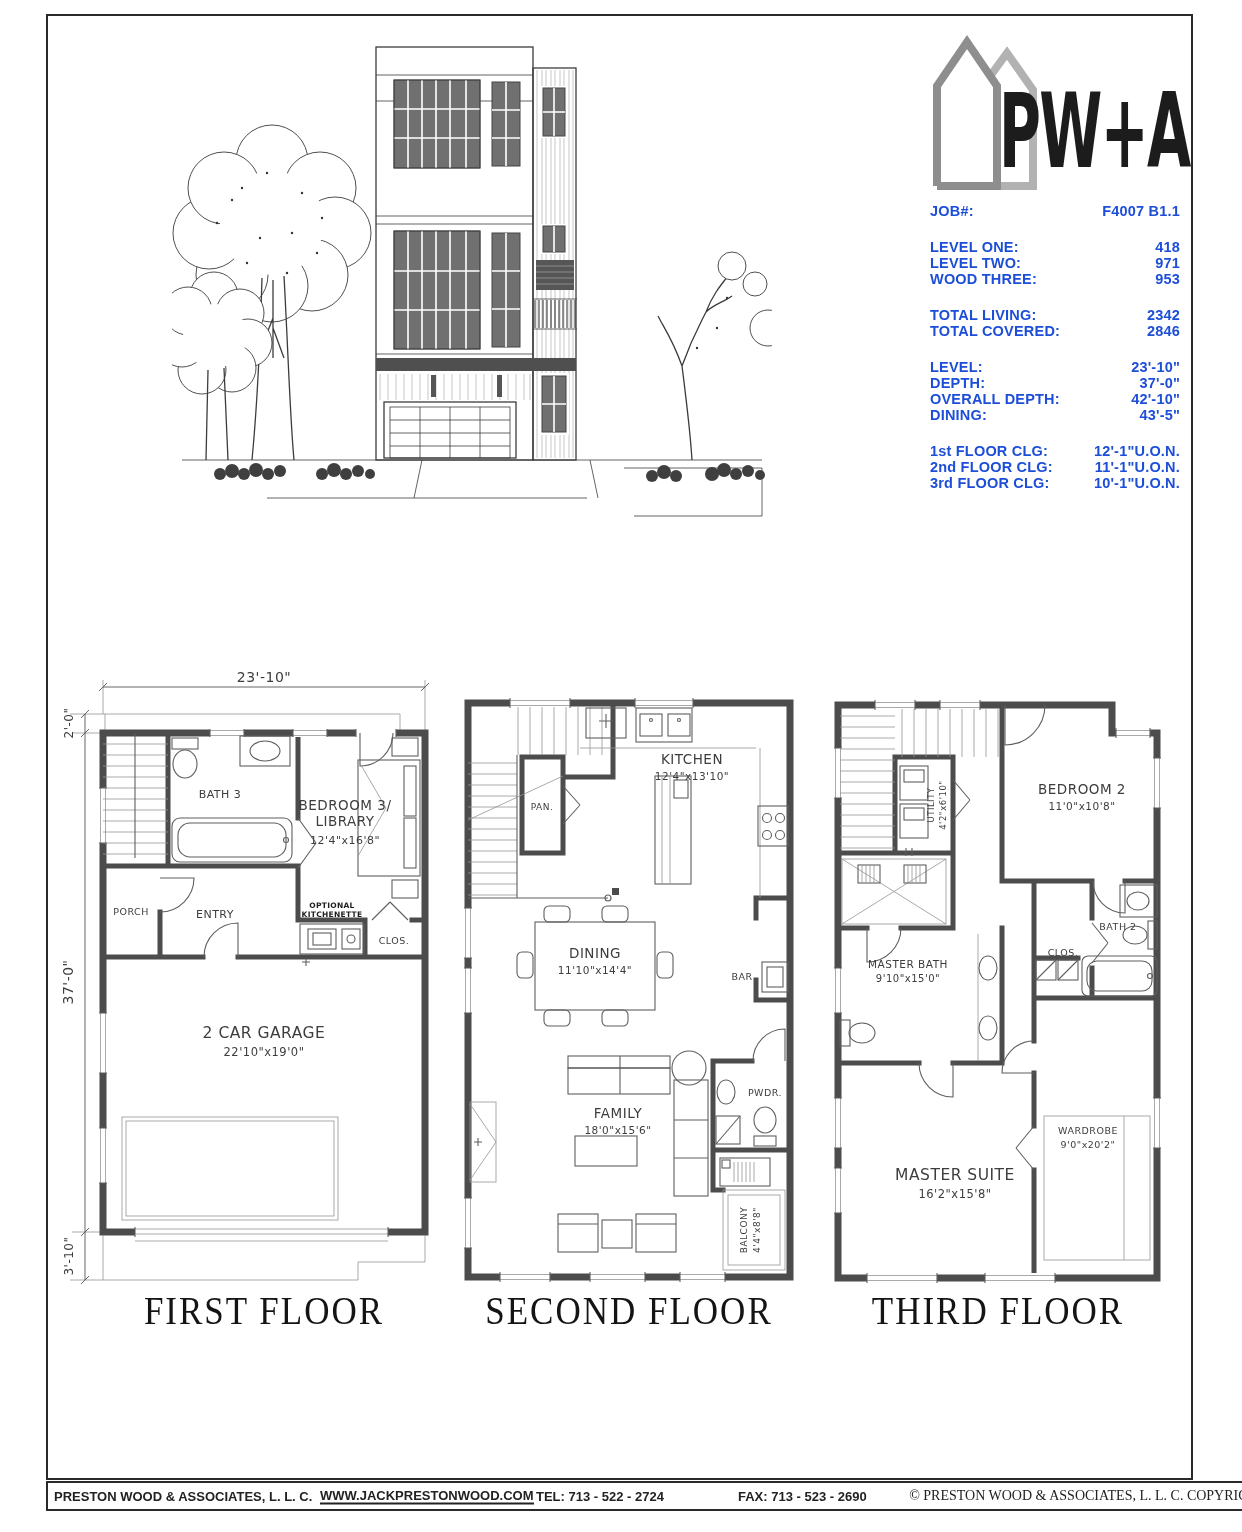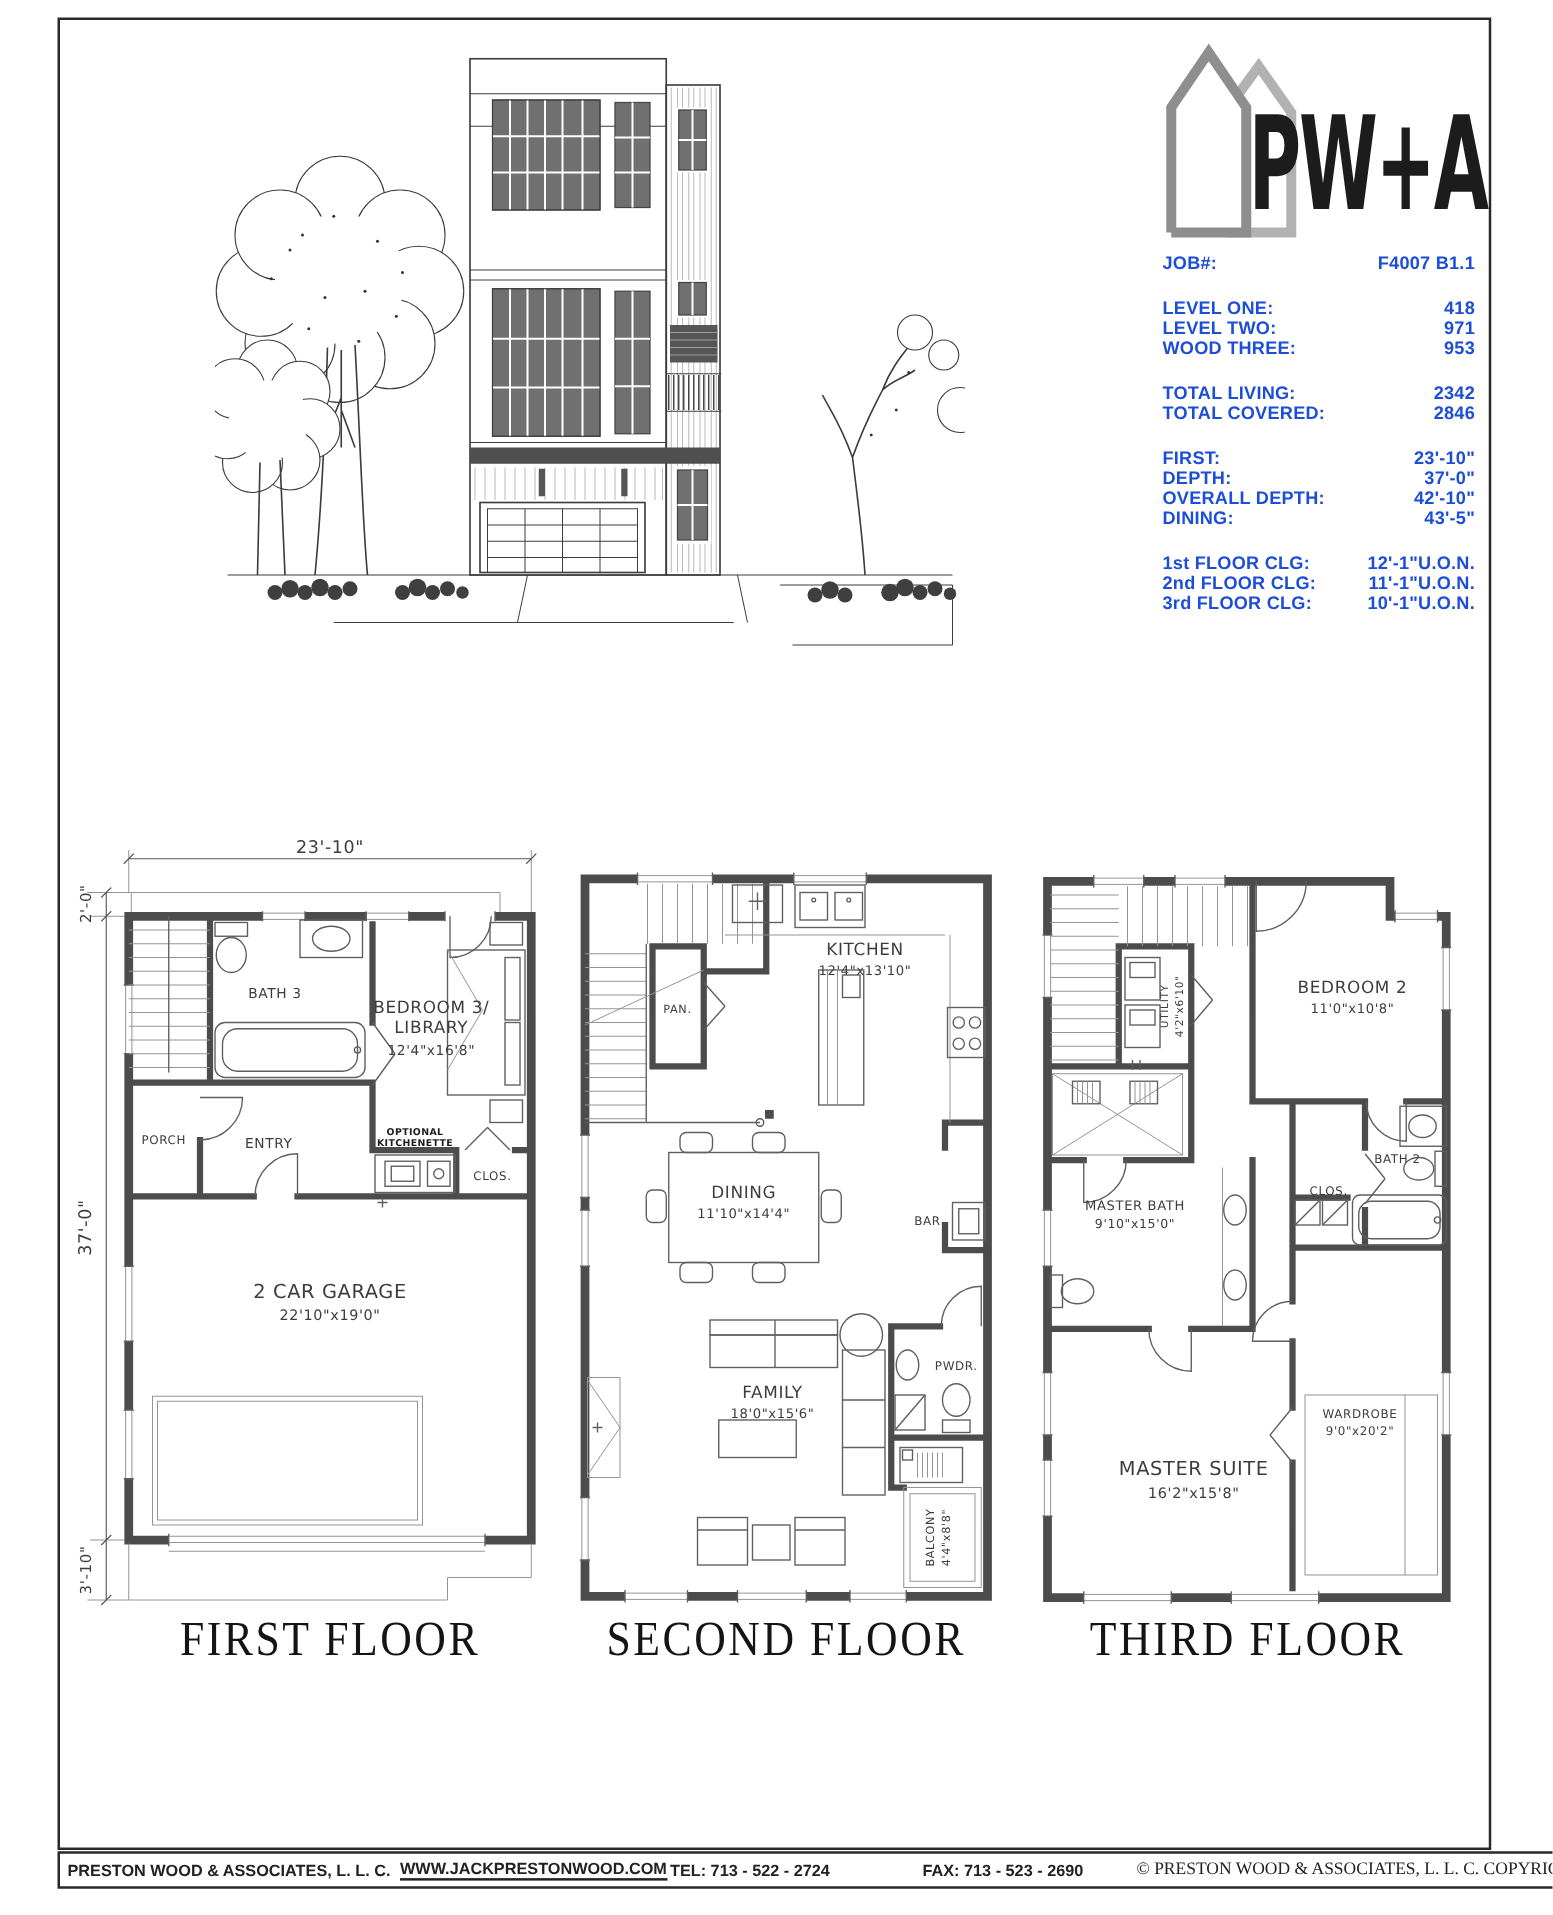--- a/index.html
+++ b/index.html
@@ -195,21 +195,21 @@
     </div>
   <div class="job-row gap">
       <span>TOTAL LIVING:</span>
       <span>2342</span>
     </div>
   <div class="job-row">
       <span>TOTAL COVERED:</span>
       <span>2846</span>
     </div>
   <div class="job-row gap">
-      <span>FIRST:</span>
+      <span>LEVEL:</span>
       <span>23'-10"</span>
     </div>
   <div class="job-row">
       <span>DEPTH:</span>
       <span>37'-0"</span>
     </div>
   <div class="job-row">
       <span>OVERALL DEPTH:</span>
       <span>42'-10"</span>
     </div>

